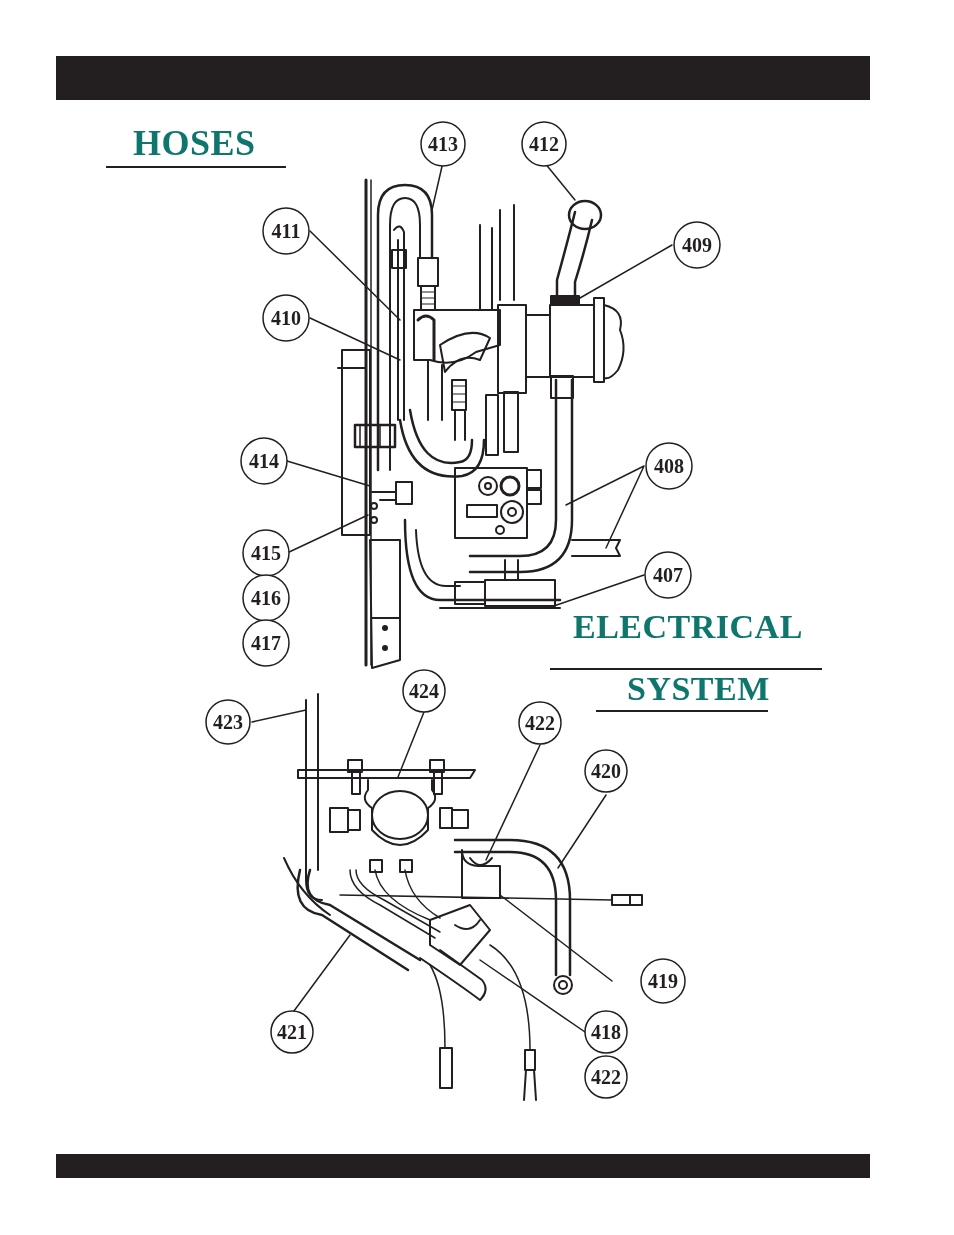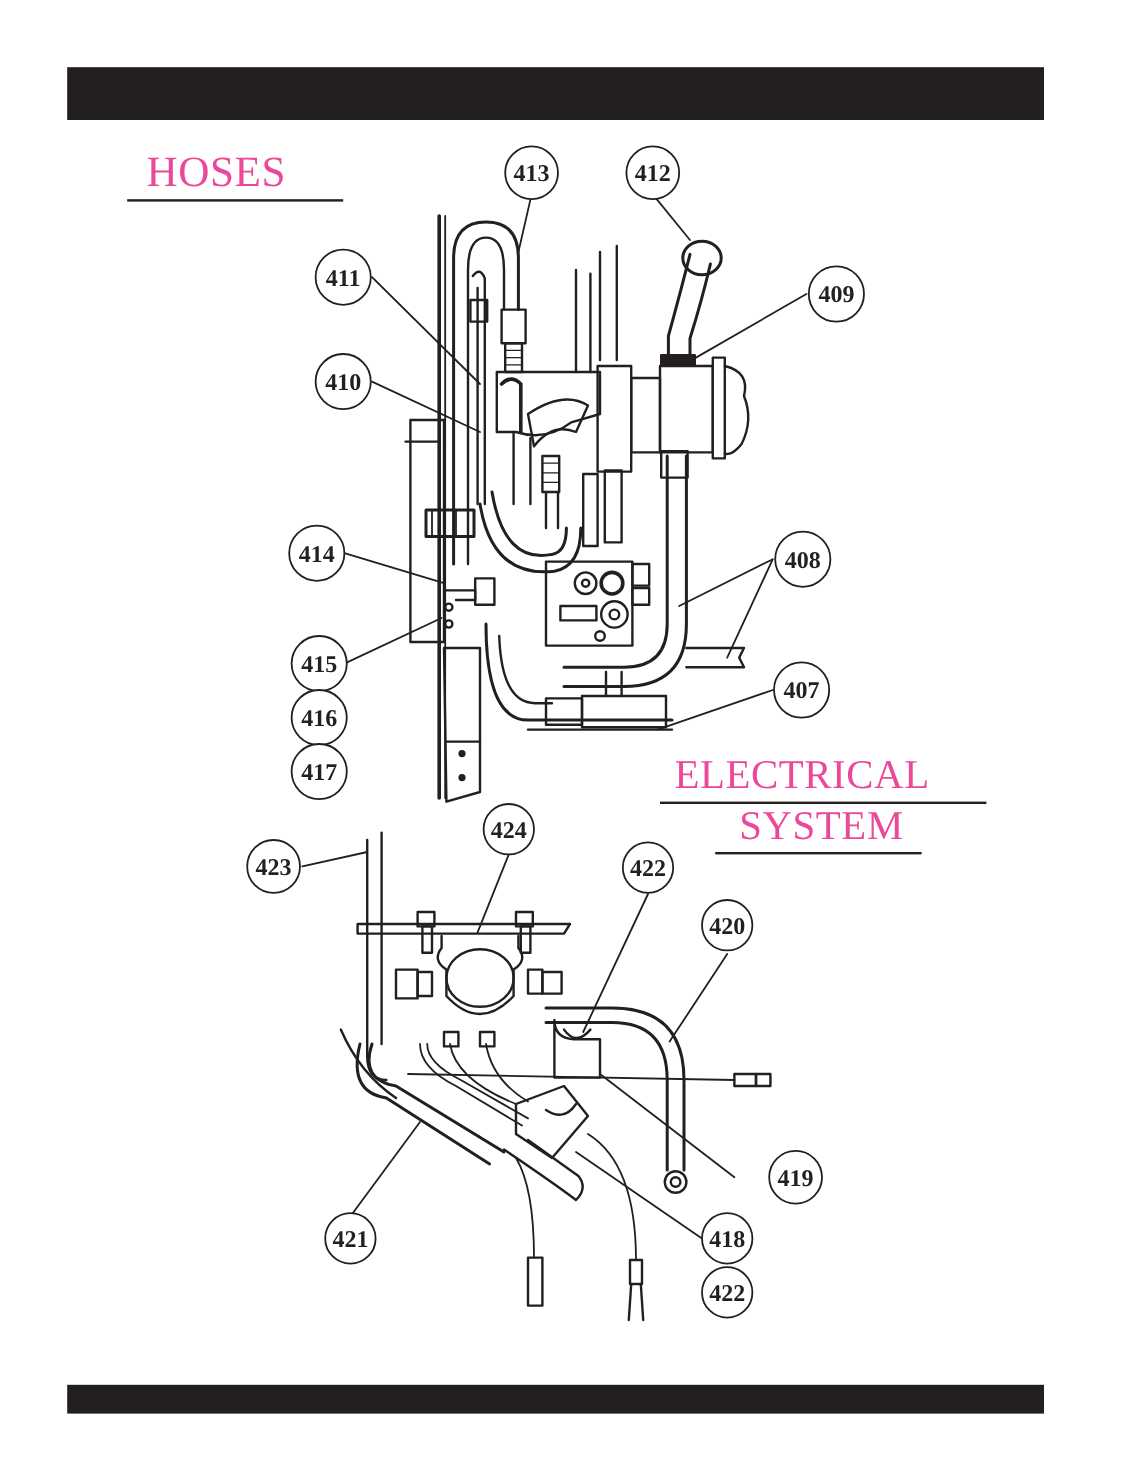--- a/index.html
+++ b/index.html
@@ -1,24 +1,24 @@
 <!DOCTYPE html>
 <html><head>
 <meta charset="utf-8">
 <style>
   html, body { margin: 0; padding: 0; background: #ffffff; }
   body { width: 954px; height: 1235px; position: relative; overflow: hidden;
          font-family: "Liberation Serif", "DejaVu Serif", serif; }
   .bar { position: absolute; left: 56px; width: 814px; background: #231f20; }
   #top-bar { top: 56px; height: 44px; }
   #bottom-bar { top: 1154px; height: 24px; }
-  .heading { position: absolute; font-weight: normal; color: #ec4899; letter-spacing: 0.5px; }
+  .heading { position: absolute; font-weight: bold; color: #0f766e; letter-spacing: 0.5px; margin-left: 11px; }
   .rule { position: absolute; height: 2px; background: #231f20; }
   #hoses-title { left: 122px; top: 122px; font-size: 36px; }
-  #elec-title-1 { left: 562px; top: 628px; font-size: 34px; }
+  #elec-title-1 { left: 562px; top: 608px; font-size: 34px; }
   #elec-title-2 { left: 616px; top: 670px; font-size: 34px; }
   svg#diagram { position: absolute; left: 0; top: 0; }
   .callout-text { font-family: "Liberation Serif", "DejaVu Serif", serif; font-weight: bold; font-size: 20px; fill: #231f20; }
 </style>
 </head>
 <body>
 
 <div class="bar" id="top-bar"></div>
 <div class="bar" id="bottom-bar"></div>
 

